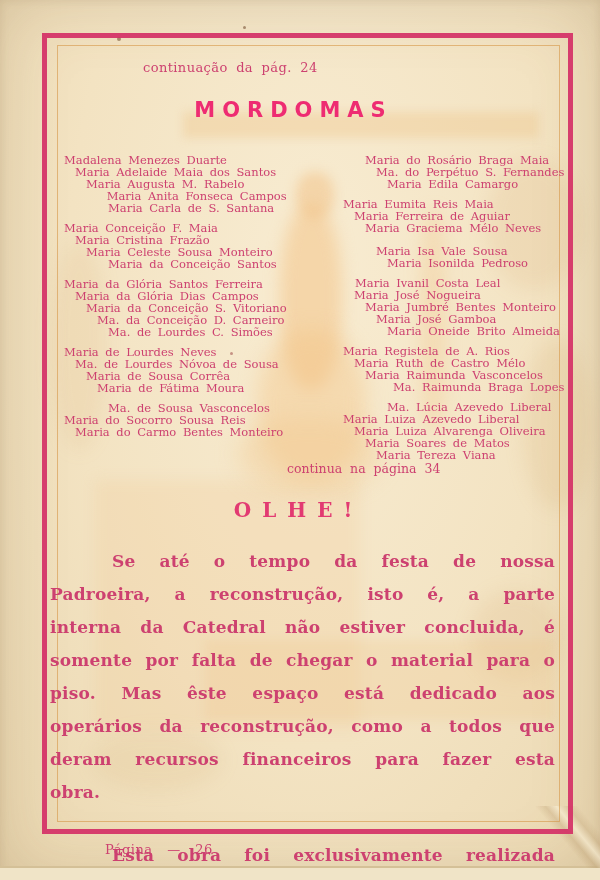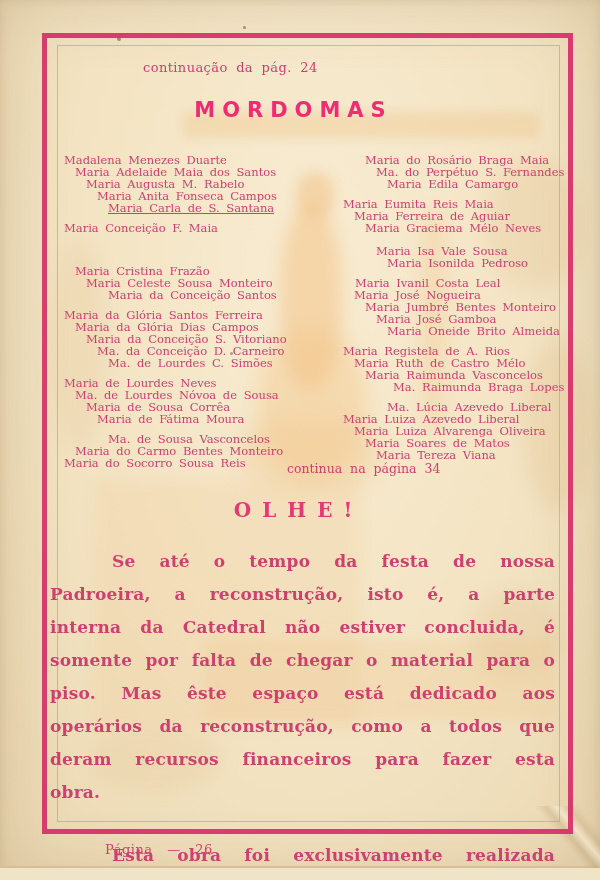--- a/index.html
+++ b/index.html
@@ -92,46 +92,46 @@
 
   <div class="header-note ink">continuação da pág. 24</div>
 
   <div class="title">MORDOMAS</div>
 
   <div class="col col-left ink">
       <div class="name-group">
         <div class="name-line" style="padding-left: 0px;">Madalena Menezes Duarte</div>
         <div class="name-line" style="padding-left: 11px;">Maria Adelaide Maia dos Santos</div>
         <div class="name-line" style="padding-left: 22px;">Maria Augusta M. Rabelo</div>
-        <div class="name-line" style="padding-left: 33px;">Maria Anita Fonseca Campos</div>
-        <div class="name-line" style="padding-left: 44px; text-decoration: underline;">Maria Carla de S. Santana</div>
+        <div class="name-line" style="padding-left: 33px; text-align: right;">Maria Anita Fonseca Campos</div>
+        <div class="name-line" style="padding-left: 44px;">Maria Carla de S. Santana</div>
       </div>
       <div class="name-group">
         <div class="name-line" style="padding-left: 0px;">Maria Conceição F. Maia</div>
-        <div class="name-line" style="padding-left: 11px; margin-top: 31px;">Maria Cristina Frazão</div>
+        <div class="name-line" style="padding-left: 11px;">Maria Cristina Frazão</div>
         <div class="name-line" style="padding-left: 22px;">Maria Celeste Sousa Monteiro</div>
         <div class="name-line" style="padding-left: 44px;">Maria da Conceição Santos</div>
       </div>
       <div class="name-group">
         <div class="name-line" style="padding-left: 0px;">Maria da Glória Santos Ferreira</div>
         <div class="name-line" style="padding-left: 11px;">Maria da Glória Dias Campos</div>
         <div class="name-line" style="padding-left: 22px;">Maria da Conceição S. Vitoriano</div>
         <div class="name-line" style="padding-left: 33px;">Ma. da Conceição D. Carneiro</div>
         <div class="name-line" style="padding-left: 44px;">Ma. de Lourdes C. Simões</div>
       </div>
       <div class="name-group">
         <div class="name-line" style="padding-left: 0px;">Maria de Lourdes Neves</div>
         <div class="name-line" style="padding-left: 11px;">Ma. de Lourdes Nóvoa de Sousa</div>
         <div class="name-line" style="padding-left: 22px;">Maria de Sousa Corrêa</div>
         <div class="name-line" style="padding-left: 33px;">Maria de Fátima Moura</div>
       </div>
       <div class="name-group">
         <div class="name-line" style="padding-left: 44px;">Ma. de Sousa Vasconcelos</div>
+        <div class="name-line" style="padding-left: 0px;">Maria do Socorro Sousa Reis</div>
         <div class="name-line" style="padding-left: 11px;">Maria do Carmo Bentes Monteiro</div>
-        <div class="name-line" style="padding-left: 0px;">Maria do Socorro Sousa Reis</div>
       </div>
     </div>
 
   <div class="col col-right ink">
       <div class="name-group">
         <div class="name-line" style="padding-left: 22px;">Maria do Rosário Braga Maia</div>
         <div class="name-line" style="padding-left: 33px;">Ma. do Perpétuo S. Fernandes</div>
         <div class="name-line" style="padding-left: 44px;">Maria Edila Camargo</div>
       </div>
       <div class="name-group">

